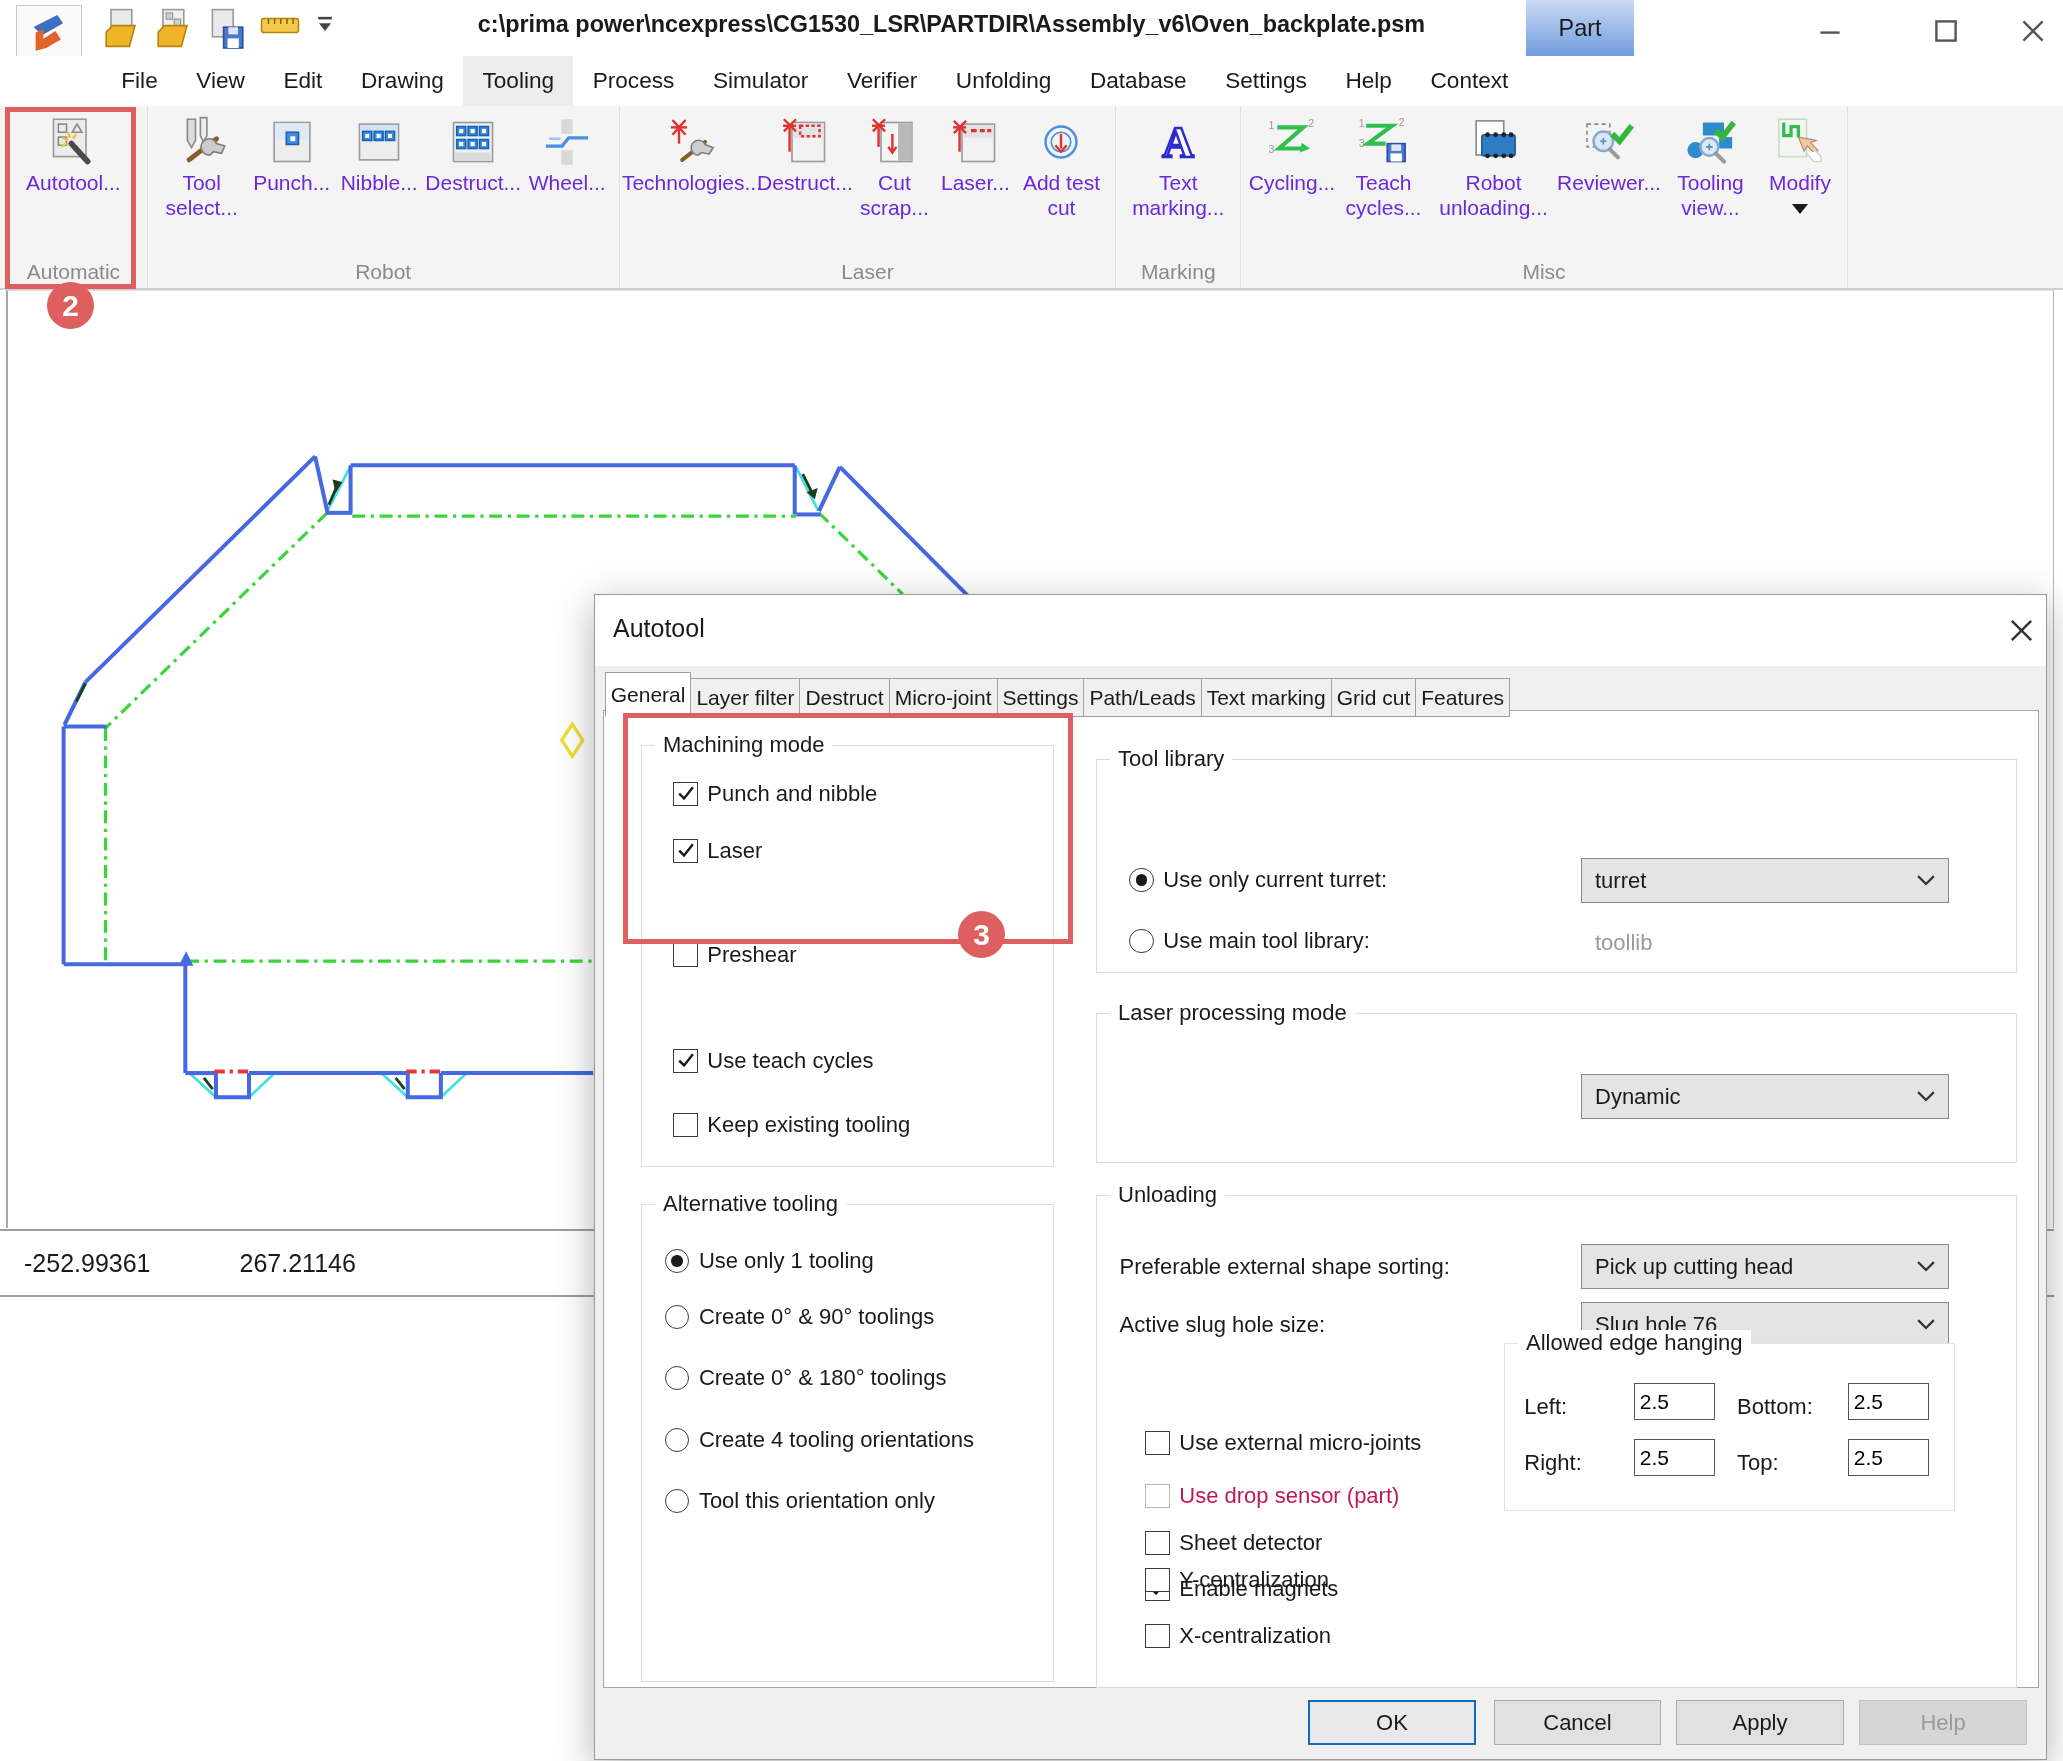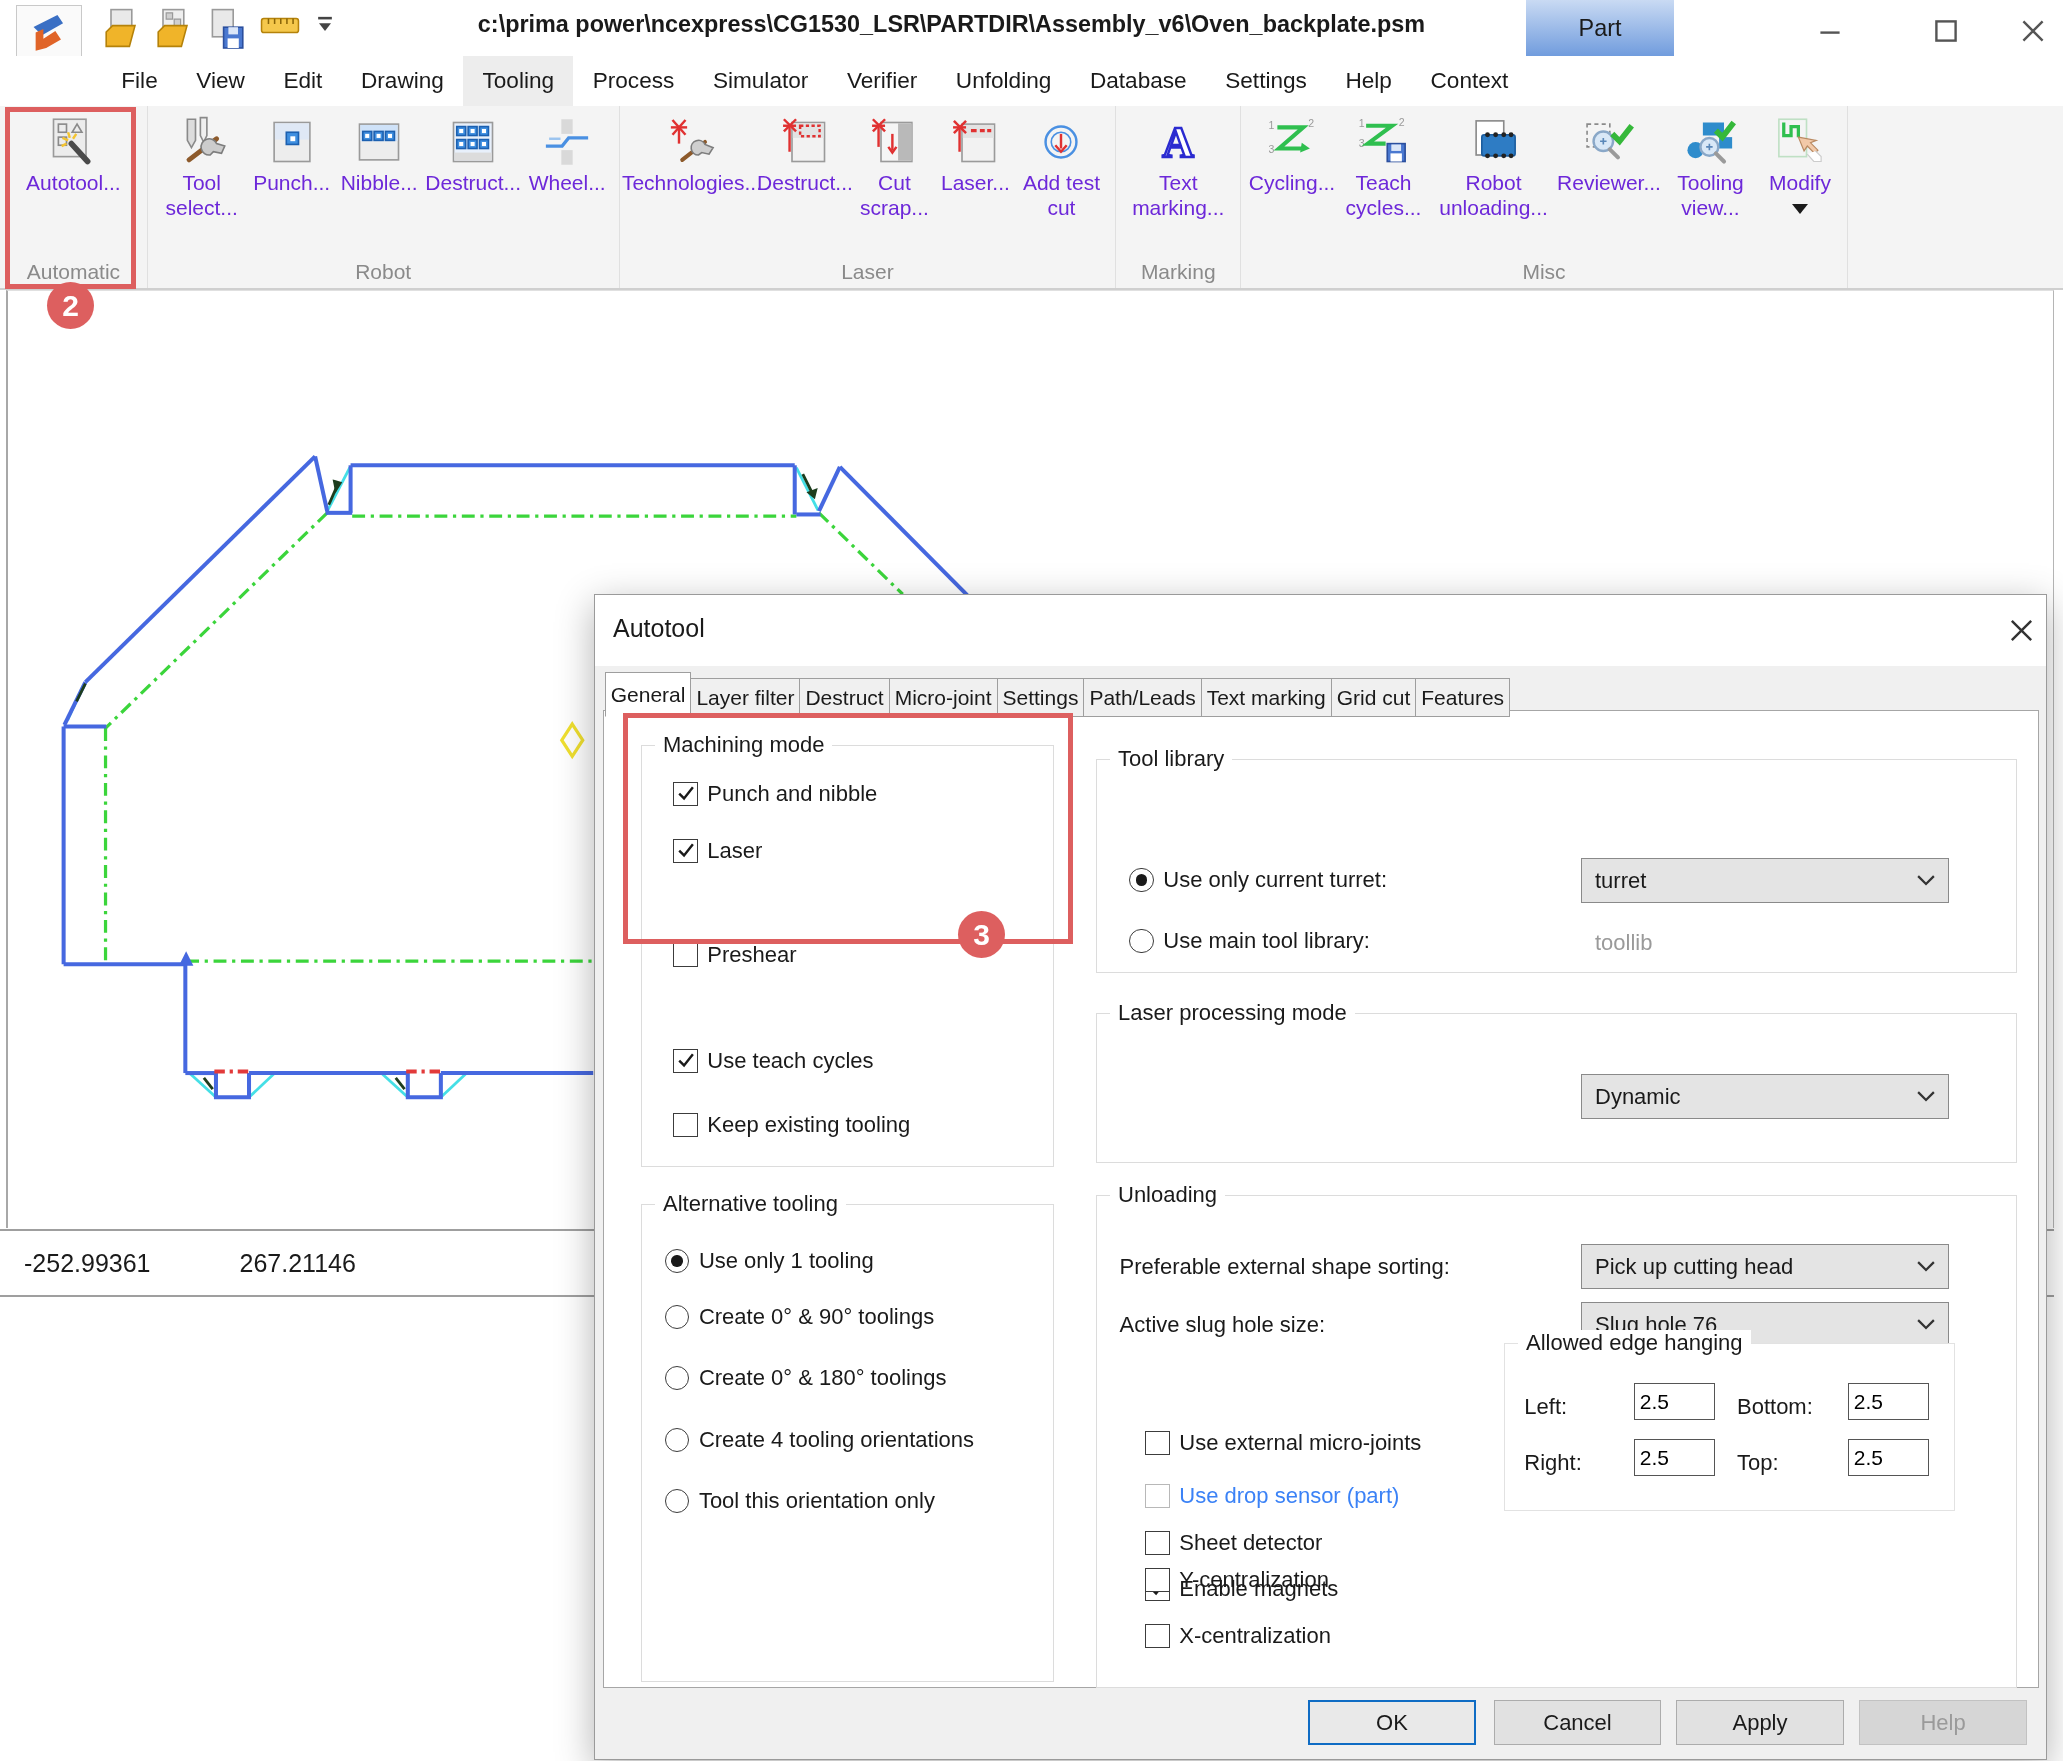--- a/index.html
+++ b/index.html
@@ -3,21 +3,21 @@
 <meta charset="utf-8">
 <style>
   html,body{margin:0;padding:0;background:#fff;font-family:"Liberation Sans",sans-serif;color:#1a1a1a;}
   #screen{position:relative;width:2064px;height:1761px;background:#fff;overflow:hidden;}
 
   
   .titlebar{position:absolute;left:0;top:0;width:2064px;height:56px;background:#fff;}
   .applogo{position:absolute;left:16px;top:4.8px;width:64px;height:53px;border:0.8px solid #c9c9c9;background:#fafafa;display:flex;align-items:center;justify-content:center;}
   .qa{position:absolute;top:8px;width:40px;height:44px;}
   .titletext{position:absolute;left:379px;top:11.3px;width:1145px;text-align:center;font-size:23.4px;font-weight:bold;white-space:nowrap;}
-  .parttab{position:absolute;left:1526px;top:0;width:148px;height:57px;background:linear-gradient(#c9daf3,#6f9bdd);display:flex;align-items:center;justify-content:center;font-size:23.4px;}
+  .parttab{position:absolute;left:1526px;top:0;width:108px;height:57px;background:linear-gradient(#c9daf3,#6f9bdd);display:flex;align-items:center;justify-content:center;font-size:23.4px;}
   .winbtn{position:absolute;top:14.5px;width:35px;height:32px;display:flex;align-items:center;justify-content:center;}
 
   
   .menubar{position:absolute;left:0;top:56px;width:2064px;height:50px;background:#fff;display:flex;align-items:stretch;padding-left:102px;box-sizing:border-box;}
   .mitem{padding:0 19.3px;display:flex;align-items:center;font-size:22.6px;white-space:nowrap;}
   .mitem.active{background:#ededed;}
   .ctx-combo{position:absolute;left:1725px;top:58px;width:332px;height:44px;border:2.4px solid #1a1a1a;background:#fff;display:flex;align-items:center;box-sizing:border-box;}
   .ctx-combo .cval{flex:1;padding-left:9.7px;font-size:22.6px;}
   .ctx-btn{width:31px;height:100%;background:linear-gradient(#cfe3fa,#7fb0e8);display:flex;align-items:center;justify-content:center;font-size:13px;color:#111;}
 
@@ -58,21 +58,21 @@
   .grouplabel{position:absolute;top:-14.5px;left:13px;background:#fff;padding:0 8px;font-size:22px;white-space:nowrap;}
 
   .row{position:absolute;display:flex;align-items:center;gap:9.7px;font-size:22px;white-space:nowrap;}
   .cb{width:22.6px;height:22.6px;border:1.6px solid #3c3c3c;background:#fff;display:inline-flex;align-items:center;justify-content:center;flex:none;}
   .cb svg{width:19.3px;height:19.3px;display:none;}
   .cb.on svg{display:block;}
   .radio{width:22.6px;height:22.6px;border:1.6px solid #3c3c3c;border-radius:50%;background:#fff;display:inline-flex;align-items:center;justify-content:center;flex:none;}
   .radio::after{content:'';width:11.3px;height:11.3px;border-radius:50%;background:transparent;}
   .radio.on::after{background:#1a1a1a;}
   .row.disabled .cb{border-color:#b8b8b8;}
-  .row.disabled .lbl{color:#3b82f6;}
+  .row.disabled .lbl{color:#be185d;}
 
   .combo{position:absolute;background:#e4e4e4;border:1.6px solid #8a8a8a;display:flex;align-items:center;justify-content:space-between;padding:0 13px;font-size:22px;box-sizing:border-box;}
   .combo .chev{width:18px;height:11.3px;flex:none;}
   .gray{color:#9a9a9a;}
   .flabel{position:absolute;font-size:22px;white-space:nowrap;}
 
   .efield{position:absolute;width:81px;height:37px;border:1.6px solid #555;background:#fff;font-size:21px;font-family:"Liberation Sans",sans-serif;padding:0.8px 4.8px;box-sizing:border-box;}
 
   .btn{position:absolute;height:45px;background:#e1e1e1;border:0.8px solid #acacac;display:flex;align-items:center;justify-content:center;font-size:22px;box-sizing:border-box;}
   .btn.default{border:2.4px solid #0f6cc4;background:#e9e9e9;}

